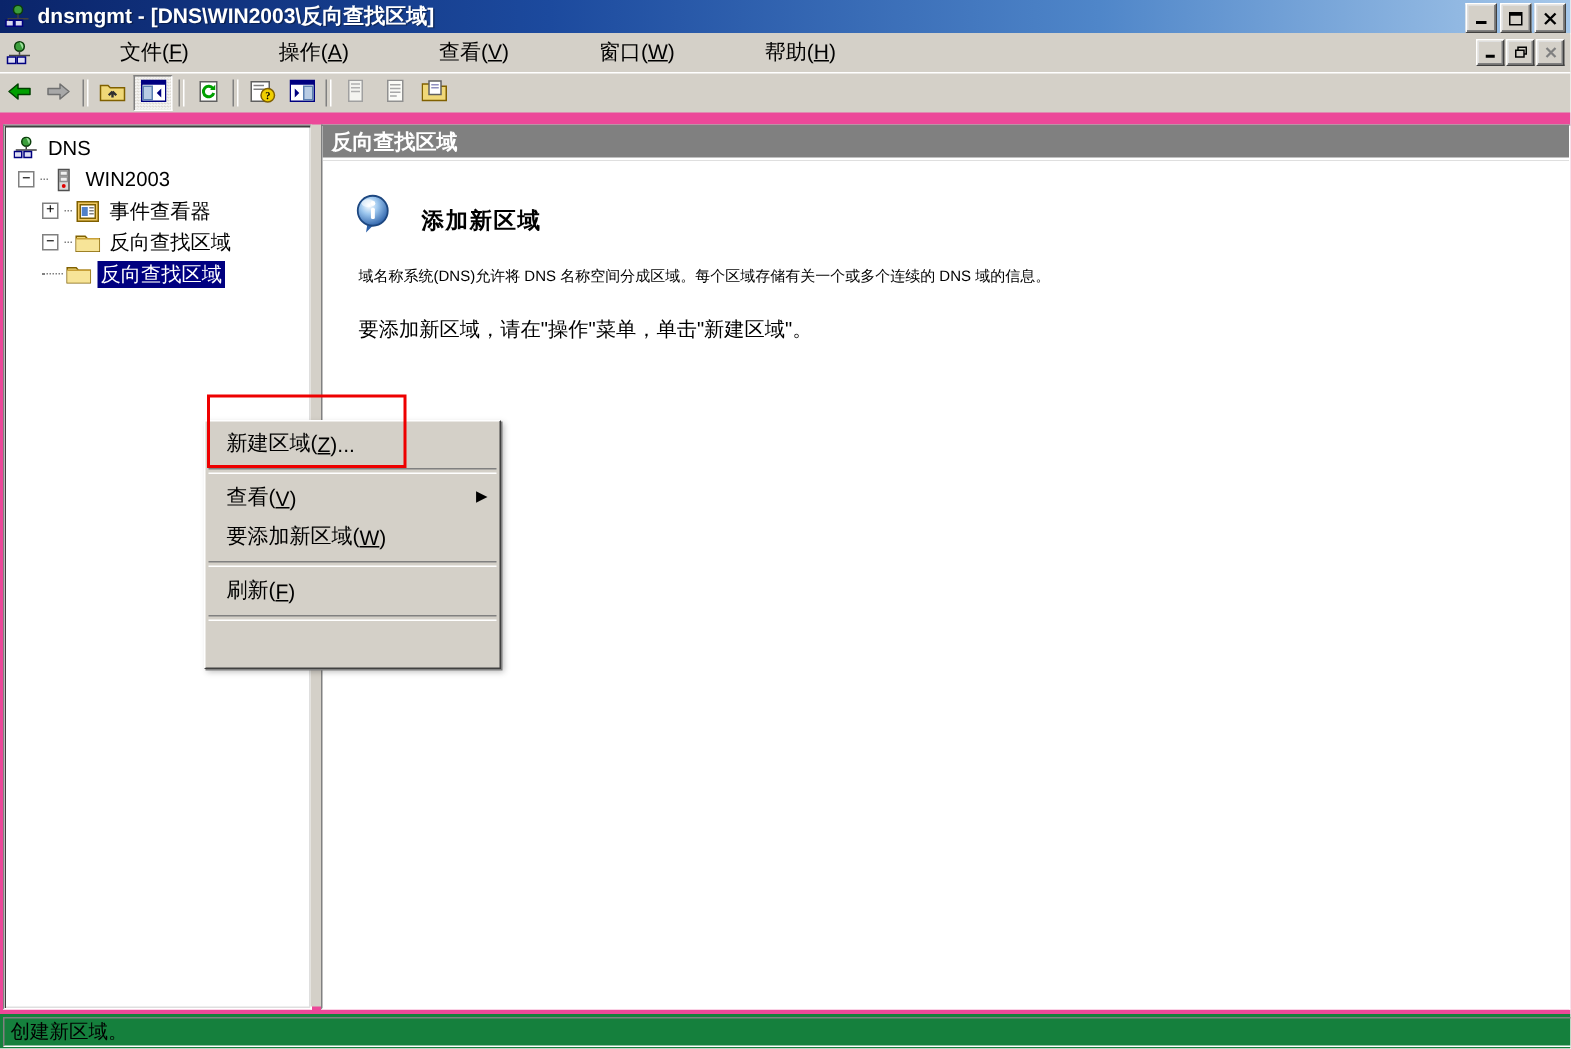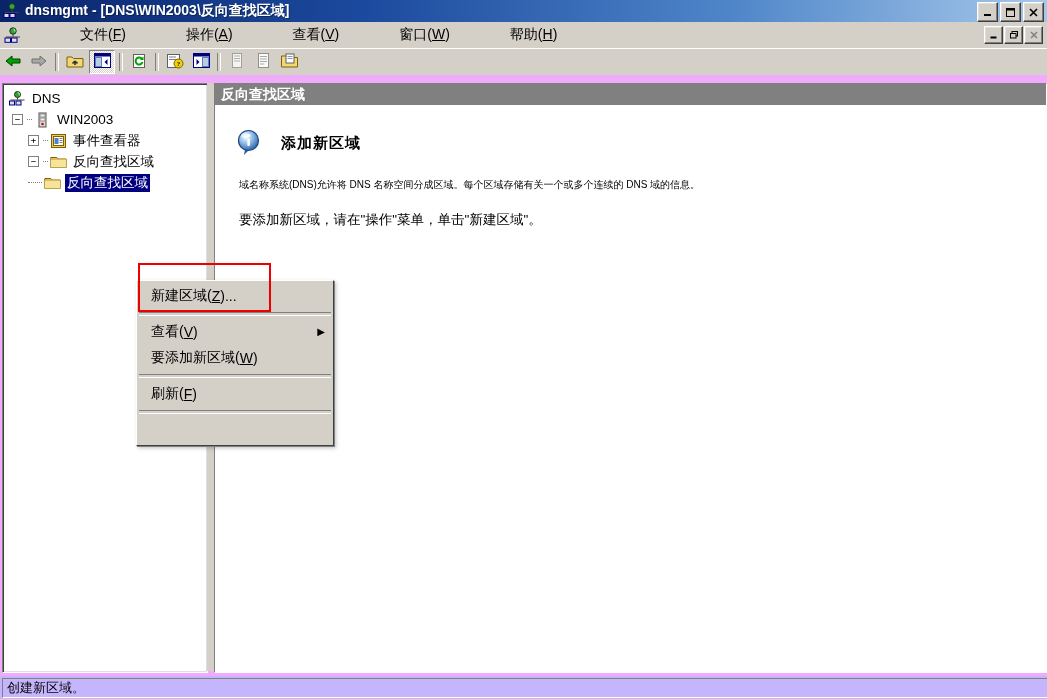--- a/index.html
+++ b/index.html
@@ -63,21 +63,21 @@
     cursor:default;position:relative;
   }
   .tbtn.pressed{
     border:1px solid;border-color:#808080 #ffffff #ffffff #808080;
     background:repeating-conic-gradient(#d4d0c8 0% 25%, #ffffff 0% 50%) 50%/2px 2px;
   }
   .tsep{width:2px;height:18px;border-left:1px solid #808080;border-right:1px solid #ffffff;margin:0 3px;}
 
   
   .workarea{
-    position:absolute;left:0;top:75px;width:1047px;height:601px;background:#f0abfc;
+    position:absolute;left:0;top:75px;width:1047px;height:601px;background:#ec4899;
   }
   .tree-pane{
     position:absolute;left:2px;top:8px;width:204px;height:588px;
     background:#ffffff;border:1px solid;
     border-color:#808080 #ffffff #ffffff #808080;
     box-shadow:inset 1px 1px 0 #404040, inset -1px -1px 0 #dfdfdf;
     overflow:hidden;
   }
   .splitter{position:absolute;left:207px;top:8px;width:7px;height:588px;background:#d4d0c8;}
   .right-pane{
@@ -85,21 +85,21 @@
     background:#ffffff;border:1px solid;
     border-color:#808080 #ffffff #ffffff #808080;
     overflow:hidden;
   }
   .rp-header{
     height:21px;background:#808080;color:#ffffff;font-weight:bold;font-size:14px;
     display:flex;align-items:center;padding-left:6px;
     border-bottom:2px solid #ffffff;
   }
   .rp-body{position:relative;padding:0;}
-  .rp-title-row{display:flex;align-items:center;margin:22px 0 0 20px;}
+  .rp-title-row{display:flex;align-items:flex-end;margin:22px 0 0 20px;}
   .info-icon{width:28px;height:28px;position:relative;flex:none;}
   .rp-title{font-size:15px;font-weight:bold;color:#000;margin-left:18px;letter-spacing:1px;}
   .rp-para{font-size:10px;color:#000;margin-left:24px;margin-top:20px;line-height:1.5;}
   .rp-para2{font-size:13.5px;color:#000;margin-left:24px;margin-top:18px;line-height:1.5;}
 
   
   .tree{padding:4px 0 0 0;font-size:13.5px;color:#000;}
   .trow{display:flex;align-items:center;height:21px;white-space:nowrap;cursor:default;position:relative;}
   .tind{flex:none;display:inline-block;}
   .expander{
@@ -130,21 +130,21 @@
   .cmsep{height:2px;margin:3px 2px;border-top:1px solid #808080;border-bottom:1px solid #ffffff;}
 
   
   .redbox{
     position:absolute;left:138px;top:188px;width:129px;height:45px;
     border:2px solid #ee0000;background:transparent;z-index:60;pointer-events:none;
   }
 
   
   .statusbar{
-    position:absolute;left:0;top:676px;width:1047px;height:23px;background:#c4b5fd;
+    position:absolute;left:0;top:676px;width:1047px;height:23px;background:#15803d;
   }
   .sb-panel{
     position:absolute;left:2px;top:2px;width:1117px;height:18px;
     border:1px solid;border-color:#808080 #ffffff #ffffff #808080;
     display:flex;align-items:center;padding-left:4px;font-size:13px;color:#000;
   }
   .watermark{
     position:absolute;left:763px;top:664px;font-size:14px;color:#cfcabf;
     letter-spacing:.2px;white-space:nowrap;z-index:5;font-family:"Liberation Sans",sans-serif;
   }

